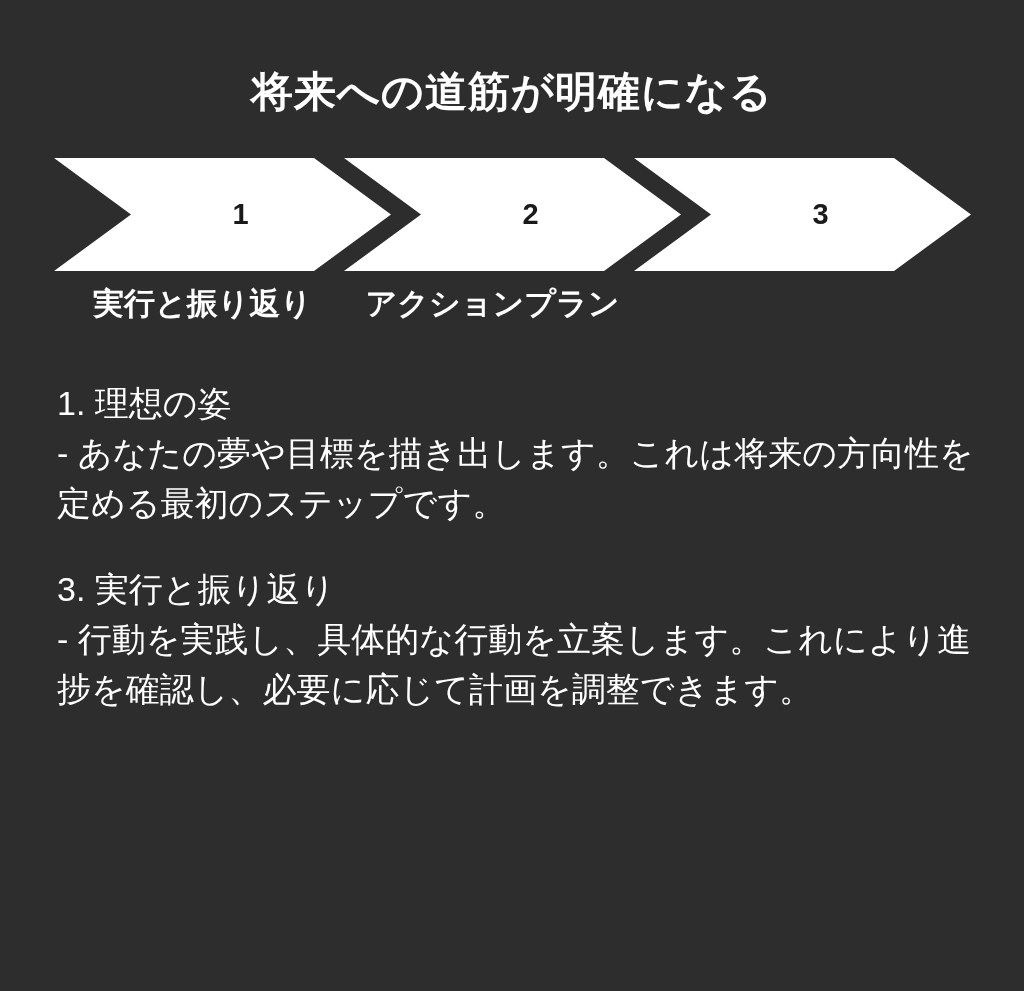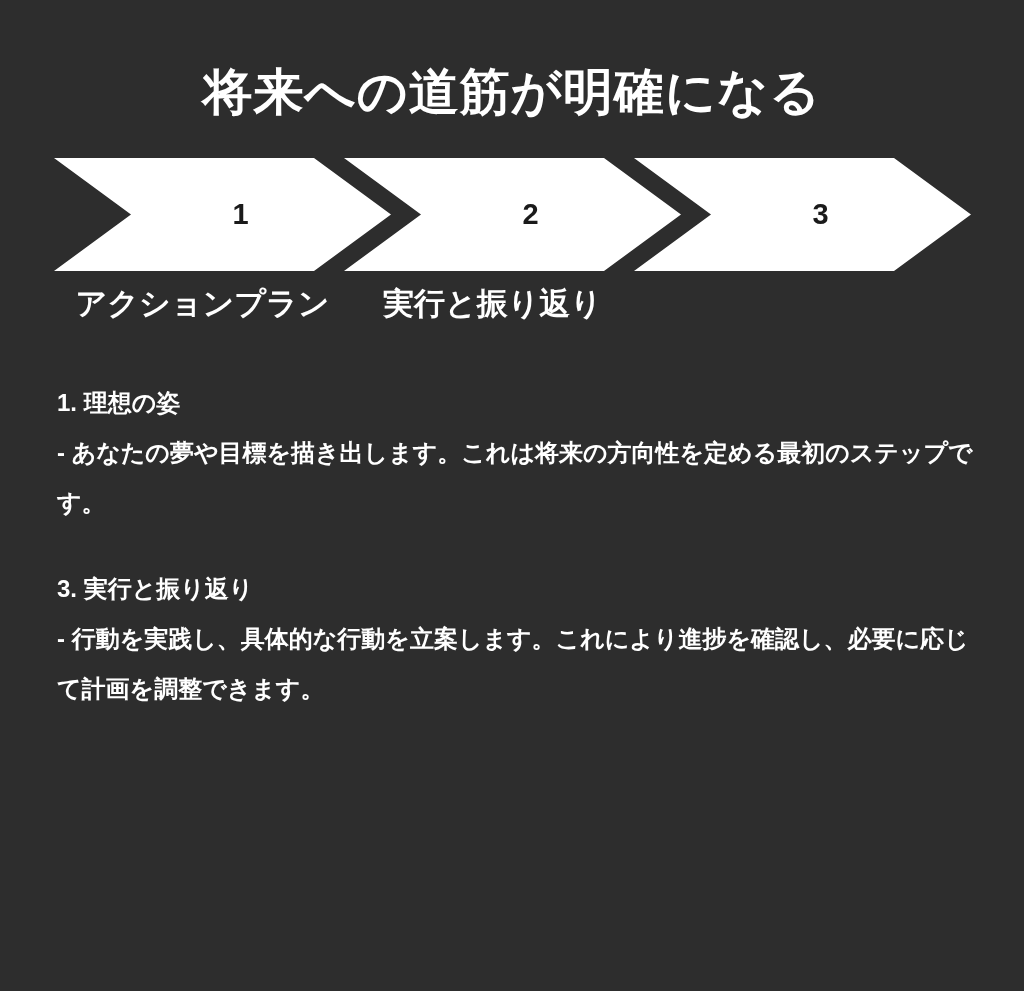--- a/index.html
+++ b/index.html
@@ -21,21 +21,21 @@
   }
 
   
   .title {
     position: absolute;
     top: 64px;
     left: 0;
     width: 100%;
     margin: 0;
     text-align: center;
-    font-size: 50px;
+    font-size: 42px;
     line-height: 56px;
     font-weight: bold;
     letter-spacing: 1px;
     color: var(--text, #ffffff);
   }
 
   
   .chevrons {
     position: absolute;
     top: 158px;
@@ -93,23 +93,23 @@
     width: 920px;
   }
   .section {
     margin: 0 0 36px 0;
   }
   .section:last-child {
     margin-bottom: 8px;
   }
   .section-heading,
   .section-body {
-    font-size: 24px;
+    font-size: 34px;
     line-height: 50px;
-    font-weight: bold;
+    font-weight: normal;
     color: var(--text, #ffffff);
   }
 </style>
 </head>
 <body>
 
 <div class="slide">
 
   <h1 class="title">将来への道筋が明確になる</h1>
 
@@ -119,22 +119,22 @@
     </div>
     <div class="chevron">
       <span class="num">2</span>
     </div>
     <div class="chevron">
       <span class="num">3</span>
     </div>
   </div>
 
   <div class="step-labels">
+    <div class="step-label">実行と振り返り</div>
     <div class="step-label">アクションプラン</div>
-    <div class="step-label">実行と振り返り</div>
   </div>
 
   <div class="content">
     <section class="section">
       <div class="section-heading">1. 理想の姿</div>
       <div class="section-body">- あなたの夢や目標を描き出します。これは将来の方向性を定める最初のステップです。</div>
     </section>
     <section class="section">
       <div class="section-heading">3. 実行と振り返り</div>
       <div class="section-body">- 行動を実践し、具体的な行動を立案します。これにより進捗を確認し、必要に応じて計画を調整できます。</div>

